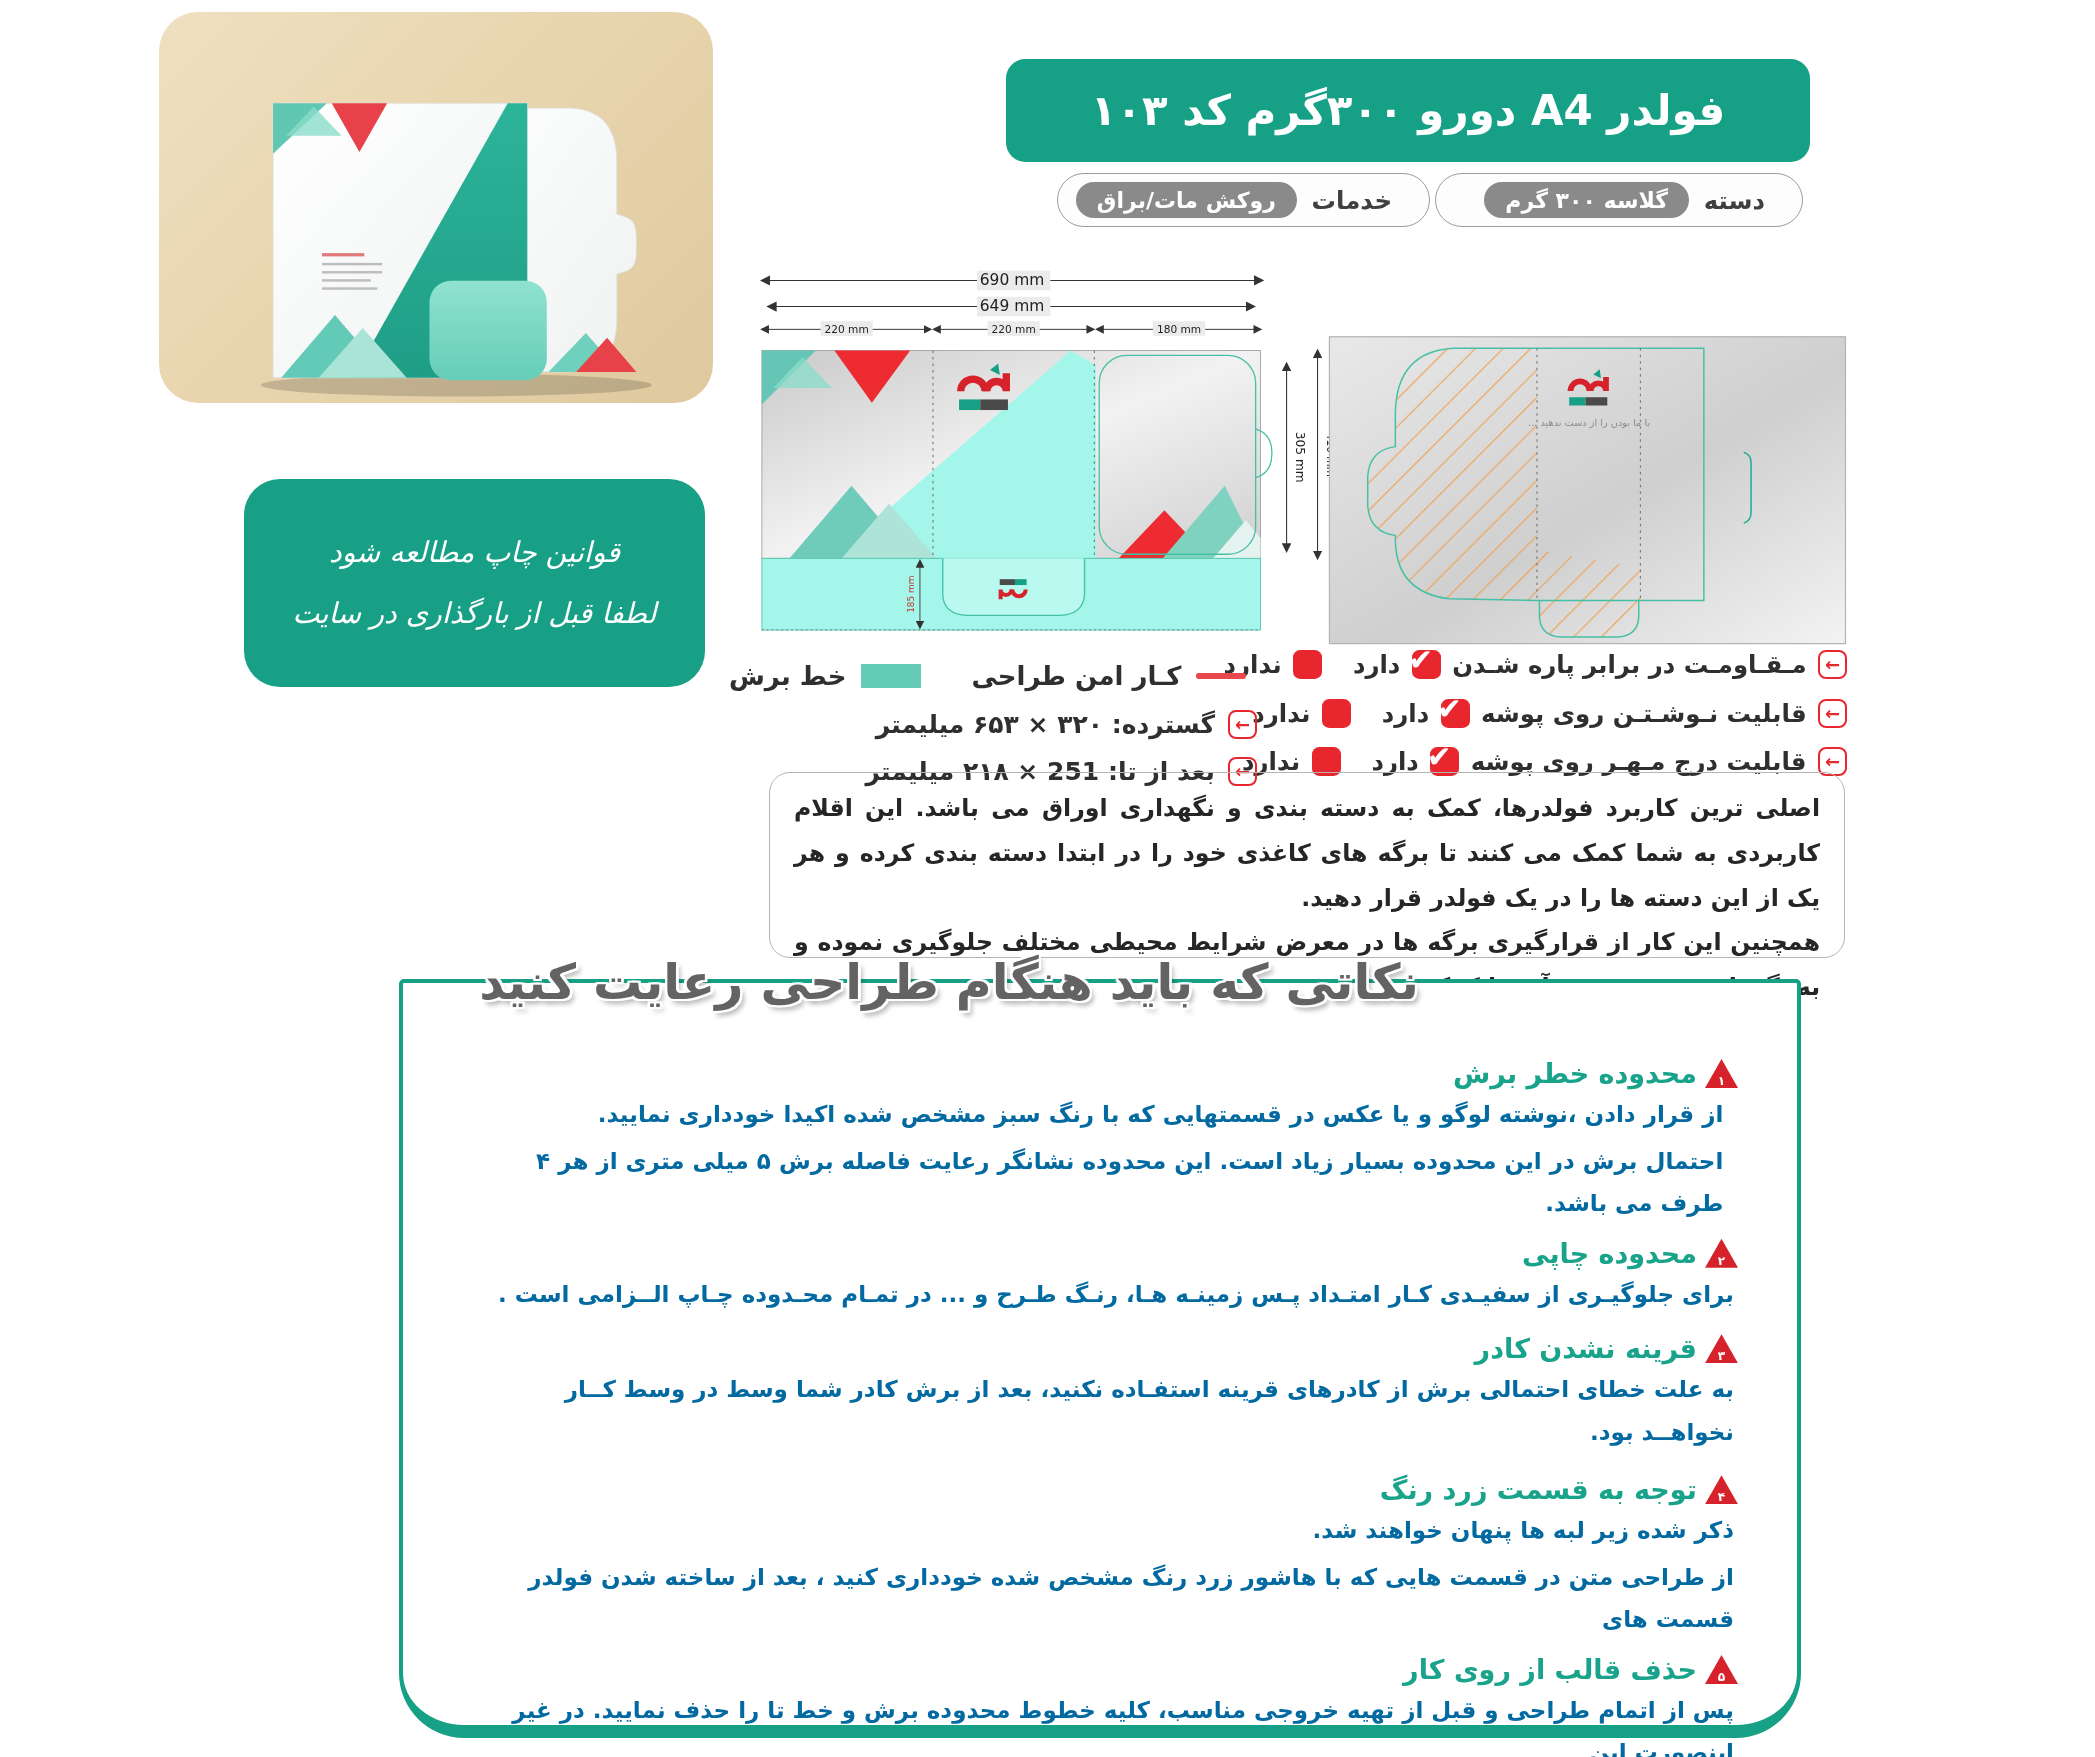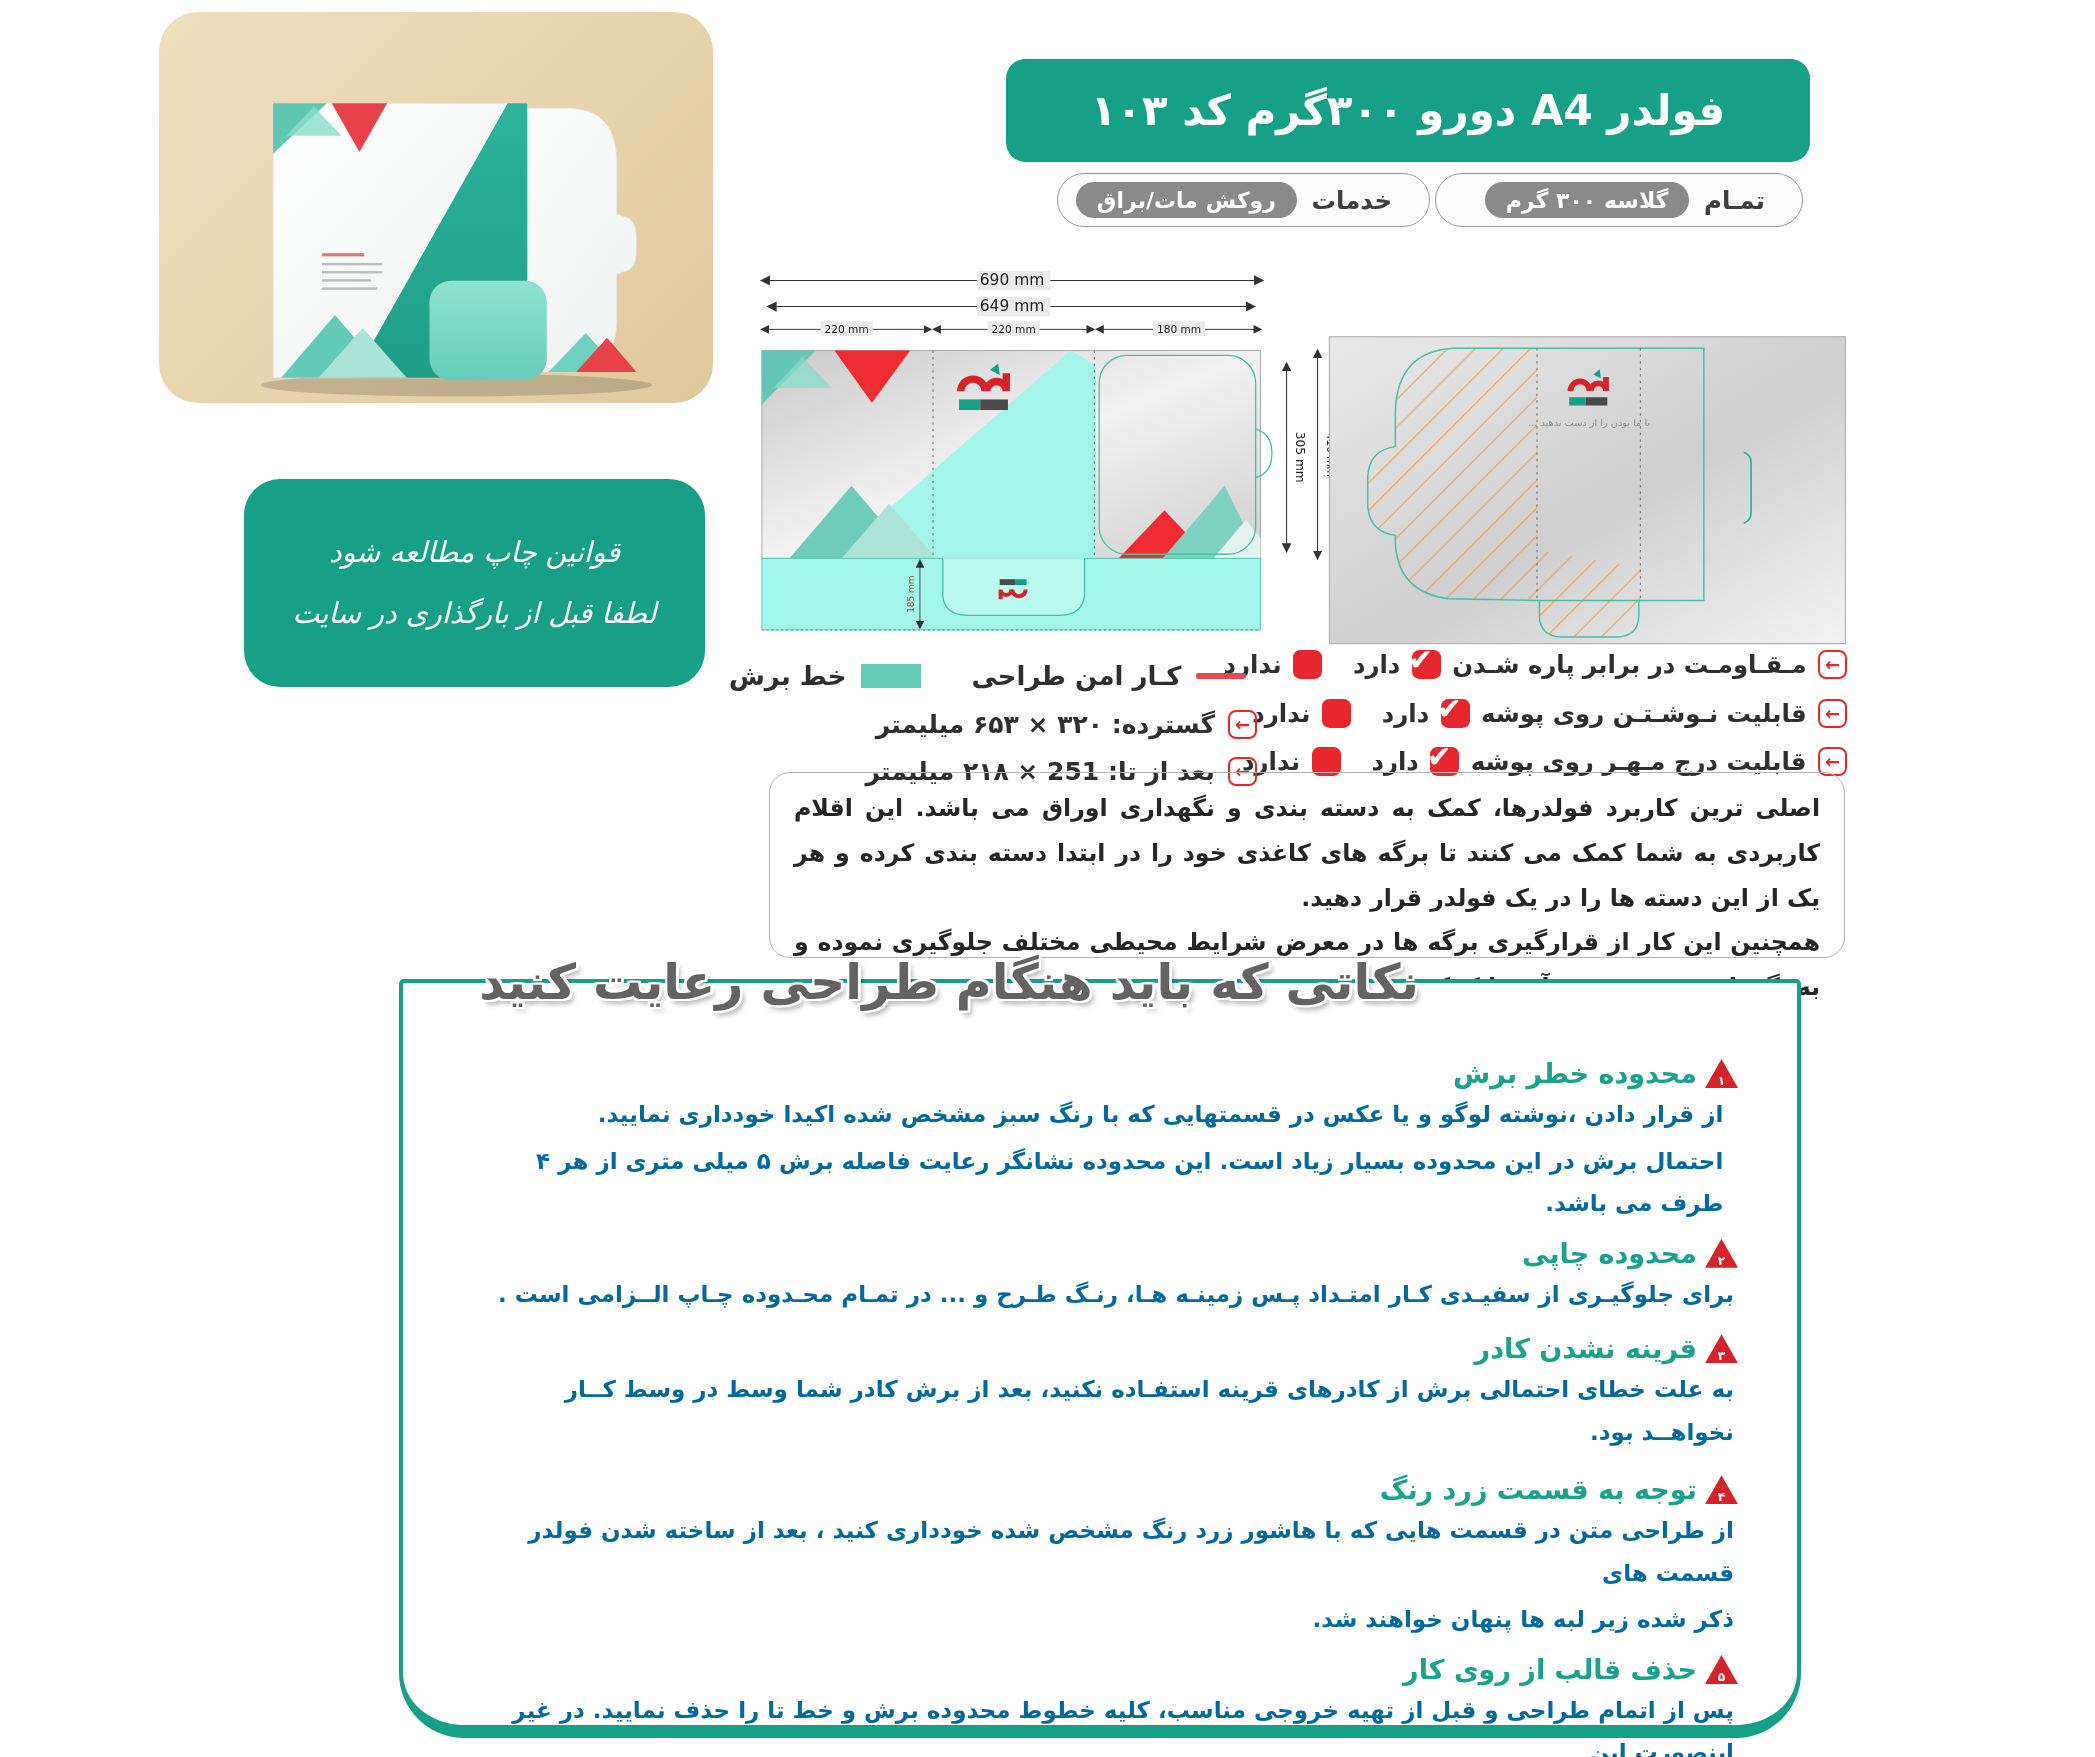--- a/index.html
+++ b/index.html
@@ -102,21 +102,21 @@
   <div class="abs notice" style="left:244px;top:479px;width:461px;height:208px;">
     <div>قوانین چاپ مطالعه شود</div>
     <div>لطفا قبل از بارگذاری در سایت</div>
   </div>
 
   <div class="abs banner rtl" style="left:1006px;top:59px;width:804px;height:103px;">
     <span>فولدر A4 دورو ۳۰۰گرم کد ۱۰۳</span>
   </div>
 
   <div class="abs spec-group" style="left:1435px;top:173px;width:368px;height:54px;">
-    <span class="spec-label">تمـام</span>
+    <span class="spec-label">دسته</span>
     <span class="spec-pill">گلاسه ۳۰۰ گرم</span>
   </div>
 
   <div class="abs spec-group" style="left:1057px;top:173px;width:373px;height:54px;">
     <span class="spec-label">خدمات</span>
     <span class="spec-pill">روکش مات/براق</span>
   </div>
 
   <svg class="abs" style="left:757px;top:269px;" width="607" height="379" viewBox="0 0 745 465">
     <defs>
@@ -302,22 +302,22 @@
       <span>قرینه نشدن کادر</span>
     </div>
     <div class="sec-body t-right">به علت خطای احتمالی برش از کادرهای قرینه استفـاده نکنید، بعد از برش کادر شما وسط در وسط کــار نخواهــد بود.</div>
 
     <div class="sec-title" style="margin-top:21px;">
       <span class="warn-tri">
           <span>۴</span>
         </span>
       <span>توجه به قسمت زرد رنگ</span>
     </div>
+    <div class="sec-body t-right">ذکر شده زیر لبه ها پنهان خواهند شد.</div>
     <div class="sec-body t-right">از طراحی متن در قسمت هایی که با هاشور زرد رنگ مشخص شده خودداری کنید ، بعد از ساخته شدن فولدر قسمت های</div>
-    <div class="sec-body t-right">ذکر شده زیر لبه ها پنهان خواهند شد.</div>
 
     <div class="sec-title" style="margin-top:13px;">
       <span class="warn-tri">
           <span>۵</span>
         </span>
       <span>حذف قالب از روی کار</span>
     </div>
     <div class="sec-body t-right">پس از اتمام طراحی و قبل از تهیه خروجی مناسب، کلیه خطوط محدوده برش و خط تا را حذف نمایید. در غیر اینصورت این</div>
     <div class="sec-body t-center">خطوط به همراه طرح چاپ خواهد شد که مسئولیت آن به عهده مشتری میباشد.</div>
 

